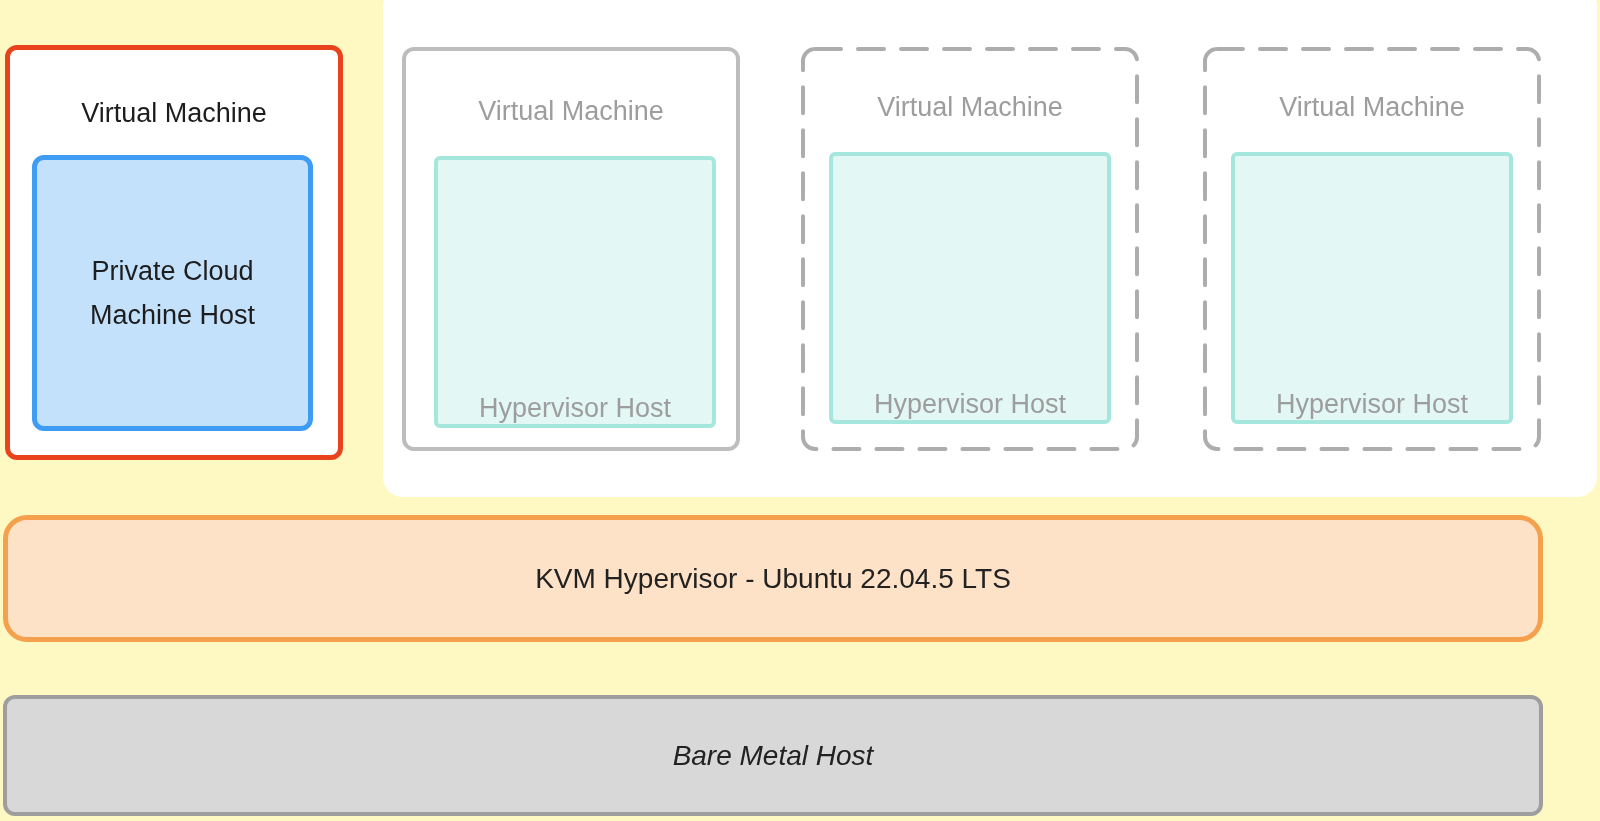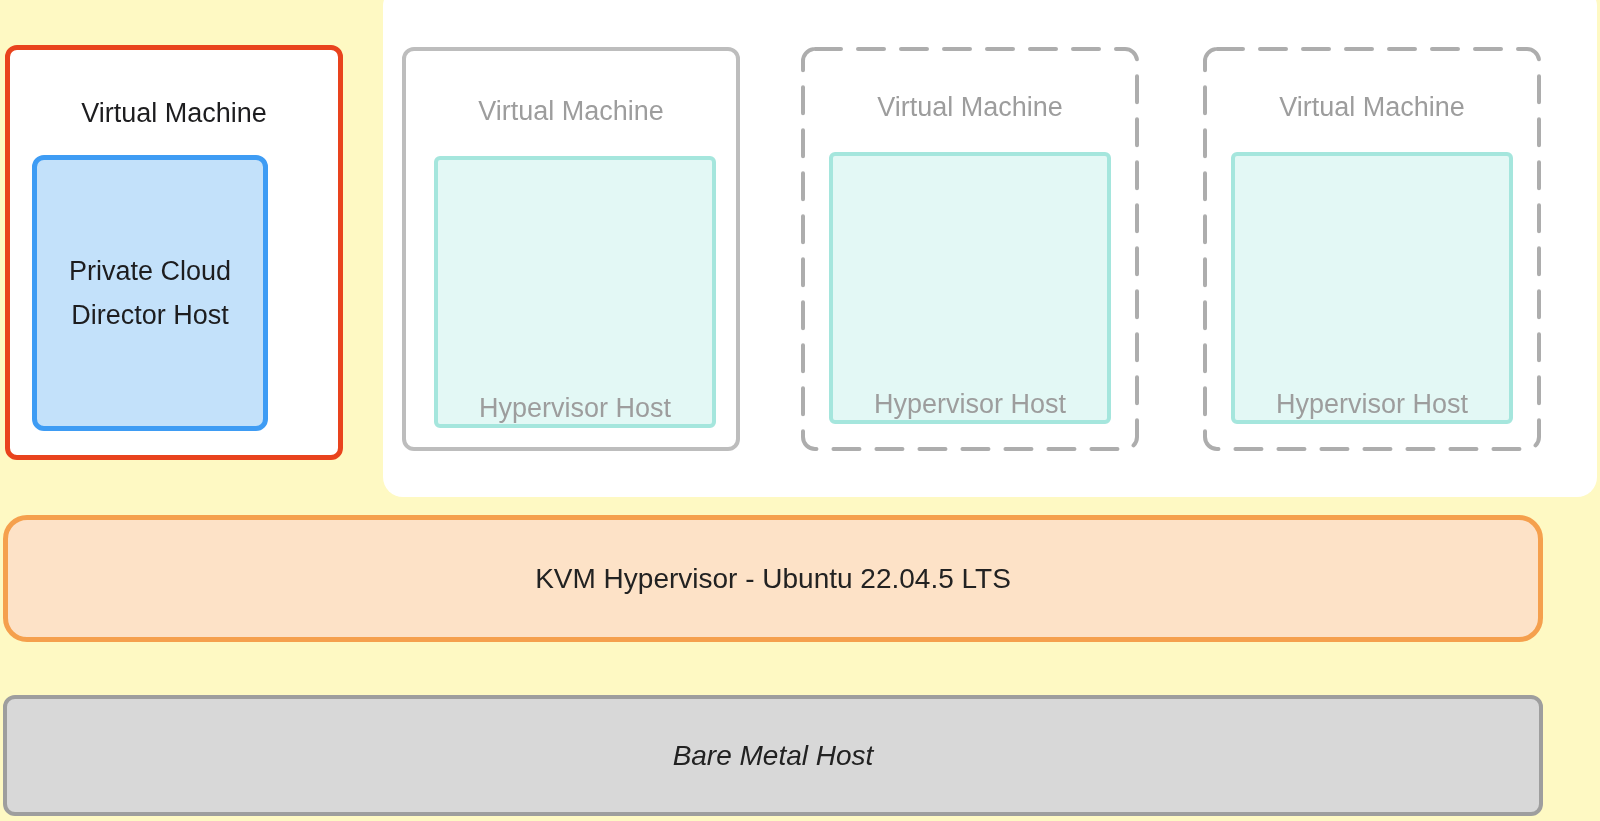--- a/index.html
+++ b/index.html
@@ -30,21 +30,21 @@
     display: block;
     margin-top: 47px;
     text-align: center;
     font-size: 27px;
     line-height: 32px;
     color: #1d1d1f;
   }
   .pcd-host-box {
     position: absolute;
     left: 22px; top: 105px;
-    width: 236px; height: 276px;
+    width: 281px; height: 276px;
     box-sizing: border-box;
     background: #c3e1fa;
     border: 5px solid #3e9cf4;
     border-radius: 12px;
     display: flex;
     flex-direction: column;
     align-items: center;
     justify-content: center;
     font-size: 27px;
     line-height: 44px;
@@ -141,21 +141,21 @@
 </style>
 </head>
 <body>
 
 <div id="canvas">
 
   <div class="pcd-card">
     <span class="card-title">Virtual Machine</span>
     <div class="pcd-host-box">
       <span>Private Cloud</span>
-      <span>Director Host</span>
+      <span>Machine Host</span>
     </div>
   </div>
 
   <div class="vm-panel">
 
     <div class="vm-card vm-card--solid vm-card--1">
       <span class="card-title">Virtual Machine</span>
       <div class="hyp-host-box">
         <span>Hypervisor Host</span>
       </div>

